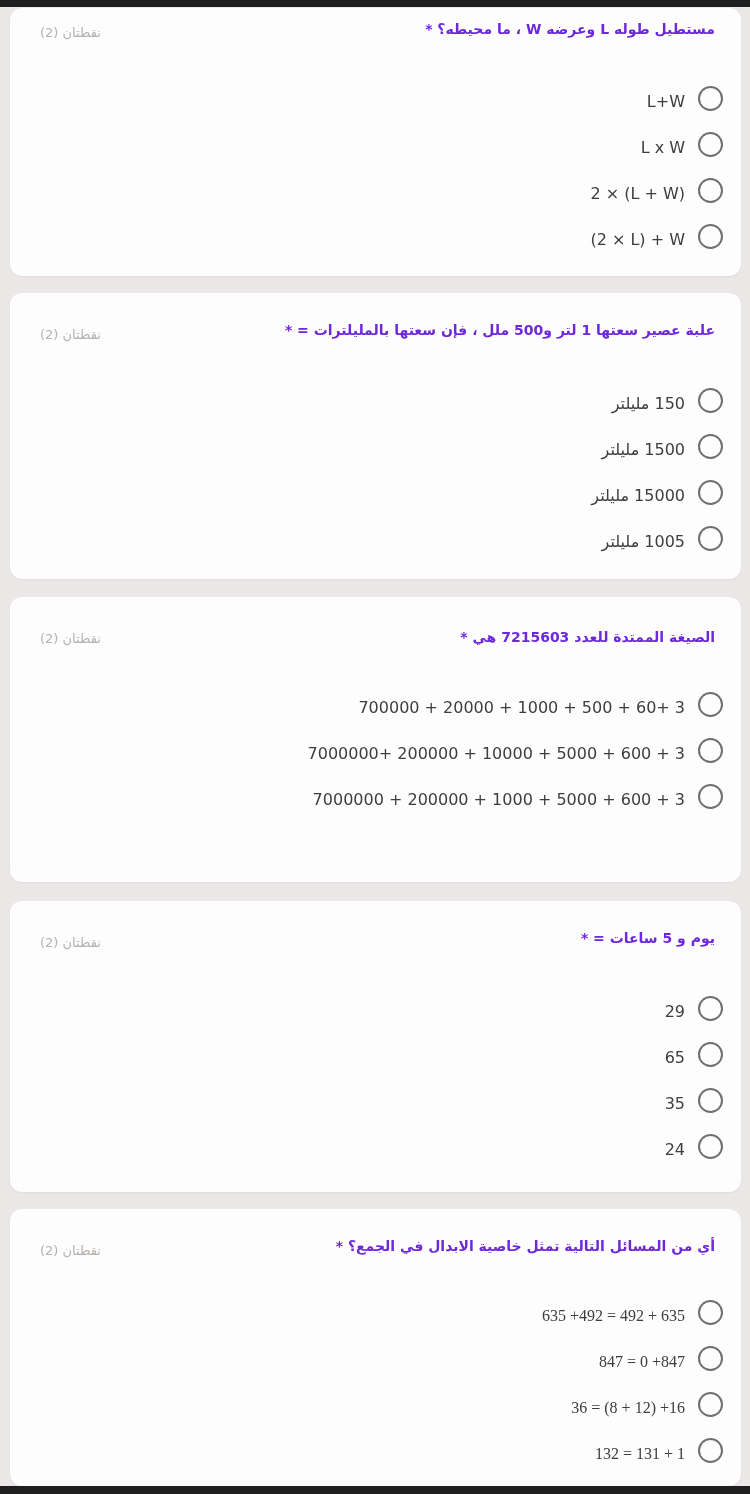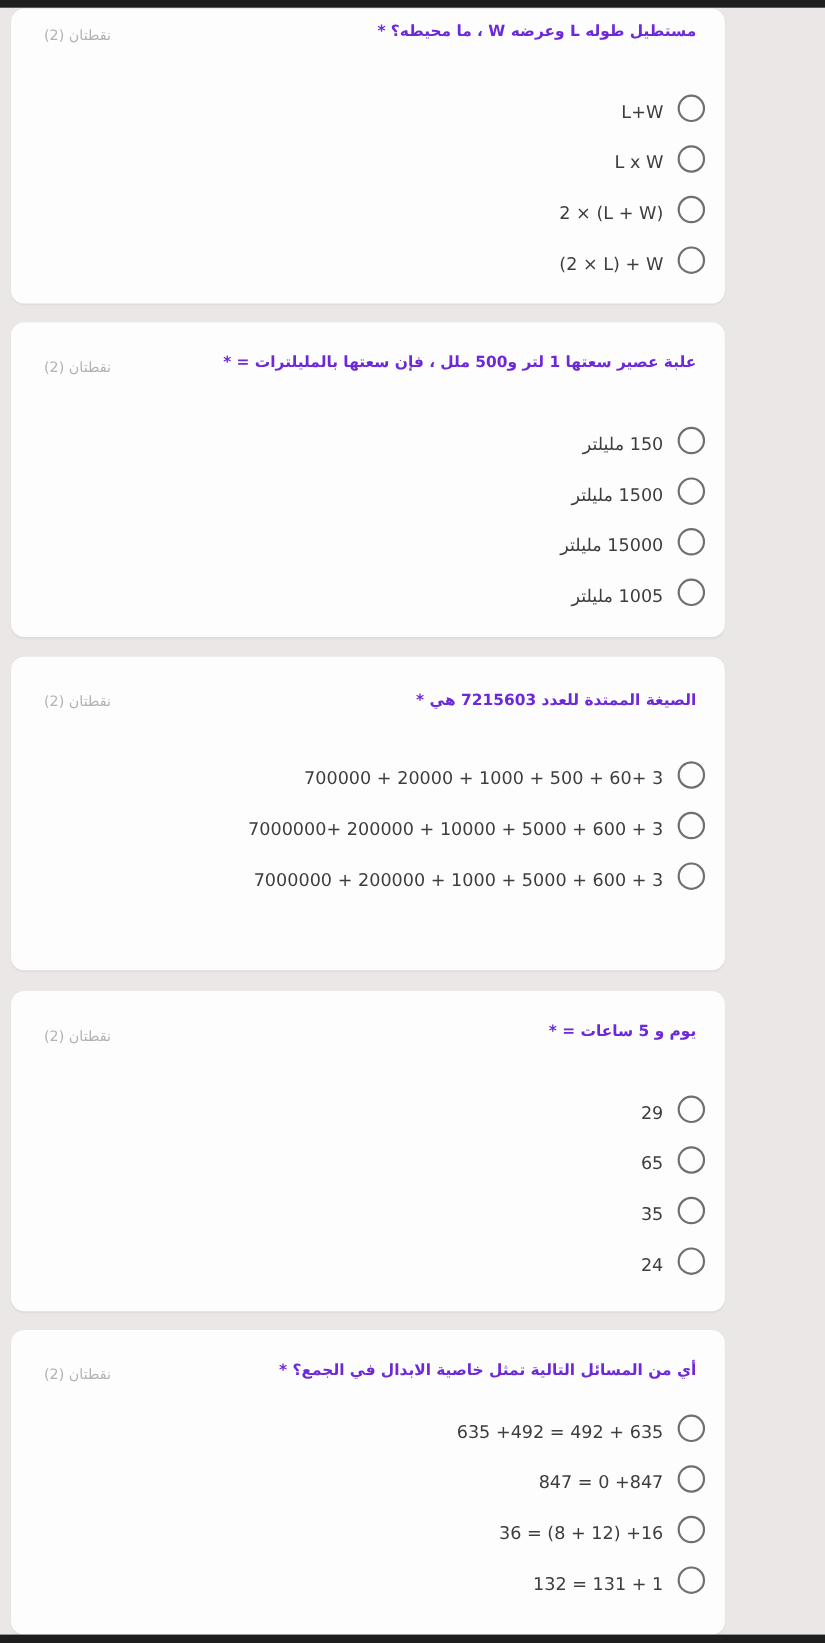--- a/index.html
+++ b/index.html
@@ -13,21 +13,21 @@
   .edge-bar {
     position:absolute; left:0; width:750px; background:#1e1e1e;
   }
   .edge-top { top:0; height:7px; }
   .edge-bottom { top:1486px; height:8px; }
 
   #cards { position:absolute; inset:0; }
 
   .card {
     position:absolute;
-    left:10px; width:649px;
+    left:10px; width:731px;
     background:#fdfdfd;
     border-radius:12px;
     box-shadow:0 1px 2px rgba(0,0,0,0.05);
   }
   .card:nth-of-type(1) { top:8px;    height:268px; }
   .card:nth-of-type(2) { top:293px;  height:286px; }
   .card:nth-of-type(3) { top:597px;  height:285px; }
   .card:nth-of-type(4) { top:901px;  height:291px; }
   .card:nth-of-type(5) { top:1209px; height:277px; }
 
@@ -53,21 +53,21 @@
     color:#b5b1af;
     white-space:nowrap;
   }
   .card:nth-of-type(1) .points { top:17px; }
 
   .options {
     position:absolute;
     top:74px; left:20px; right:18px;
   }
   .card:nth-of-type(1) .options { top:57px; }
-  .card:nth-of-type(5) .options { top:56px; }
+  .card:nth-of-type(5) .options { top:70px;font-family:Liberation Serif, serif; }
 
   .option {
     height:46px;
     display:flex;
     align-items:flex-end;
     direction:rtl;           
     cursor:pointer;
   }
   .radio {
     flex:0 0 auto;

